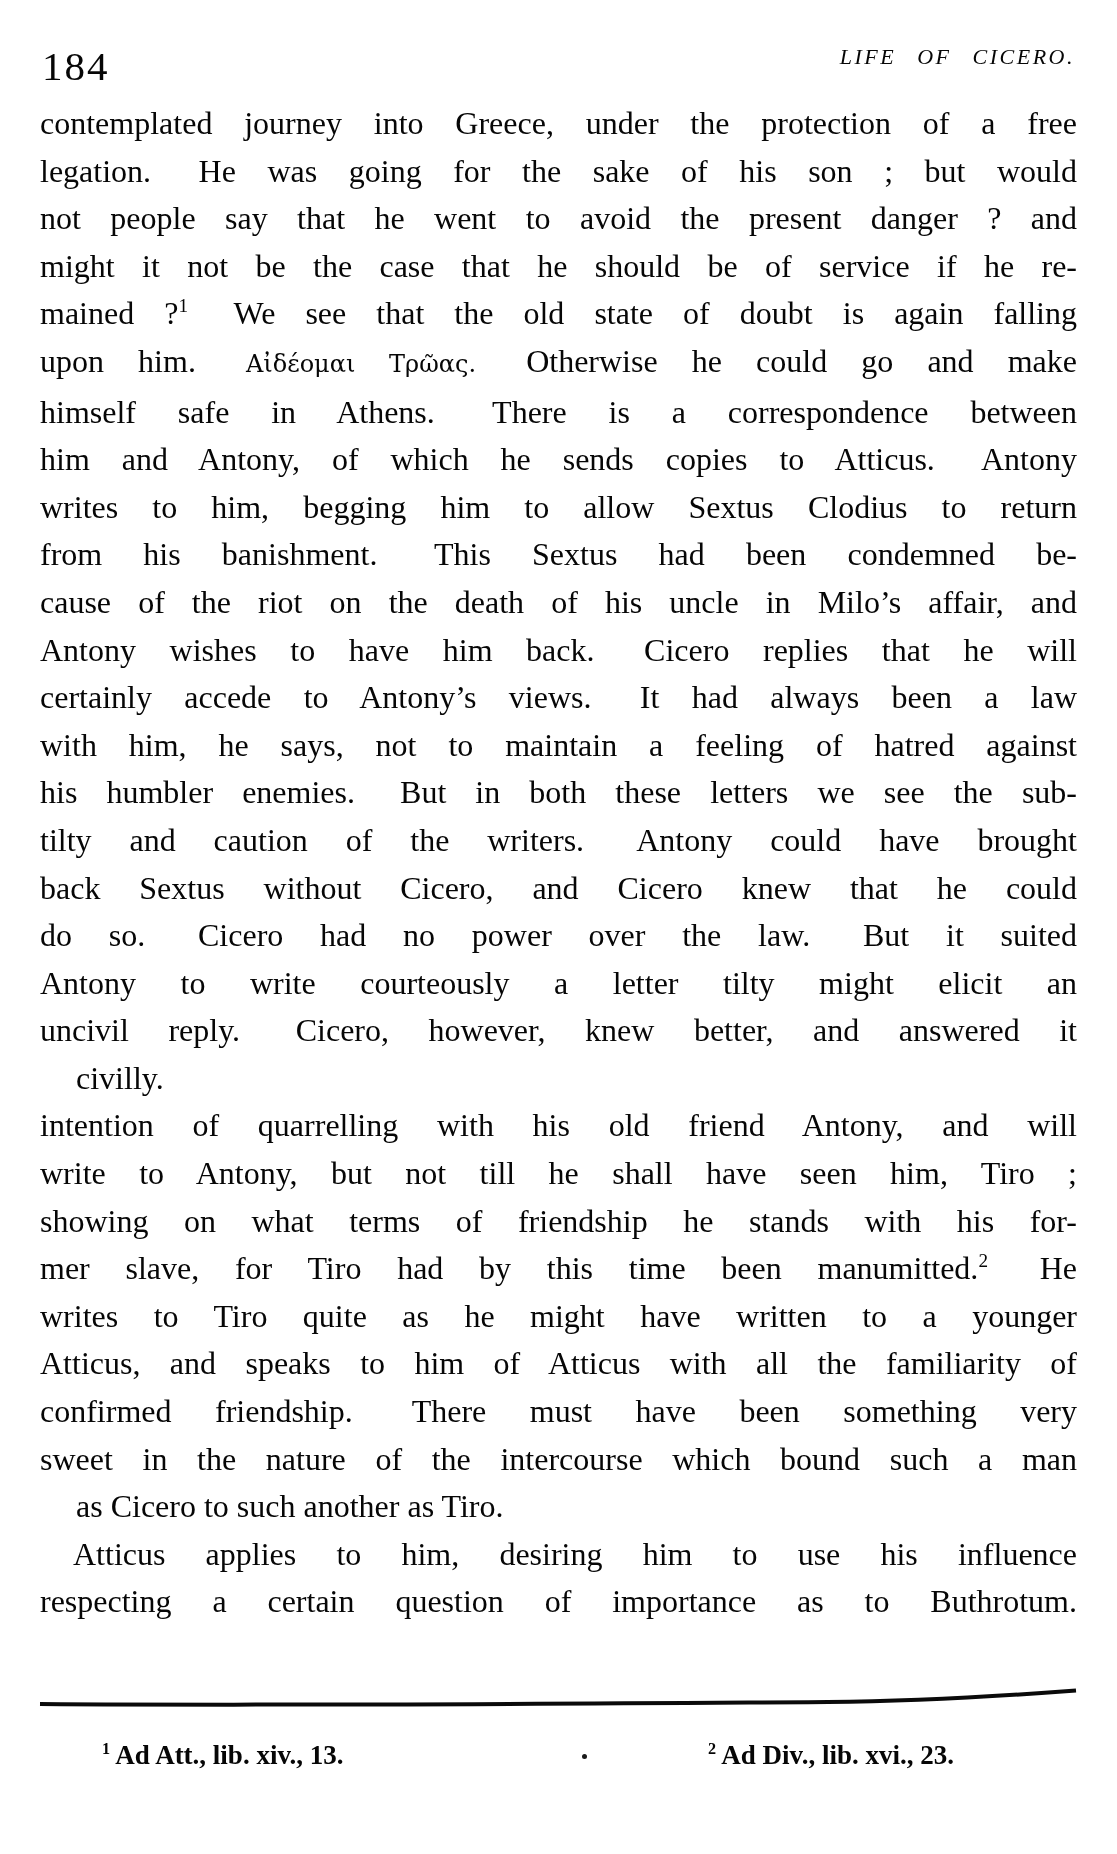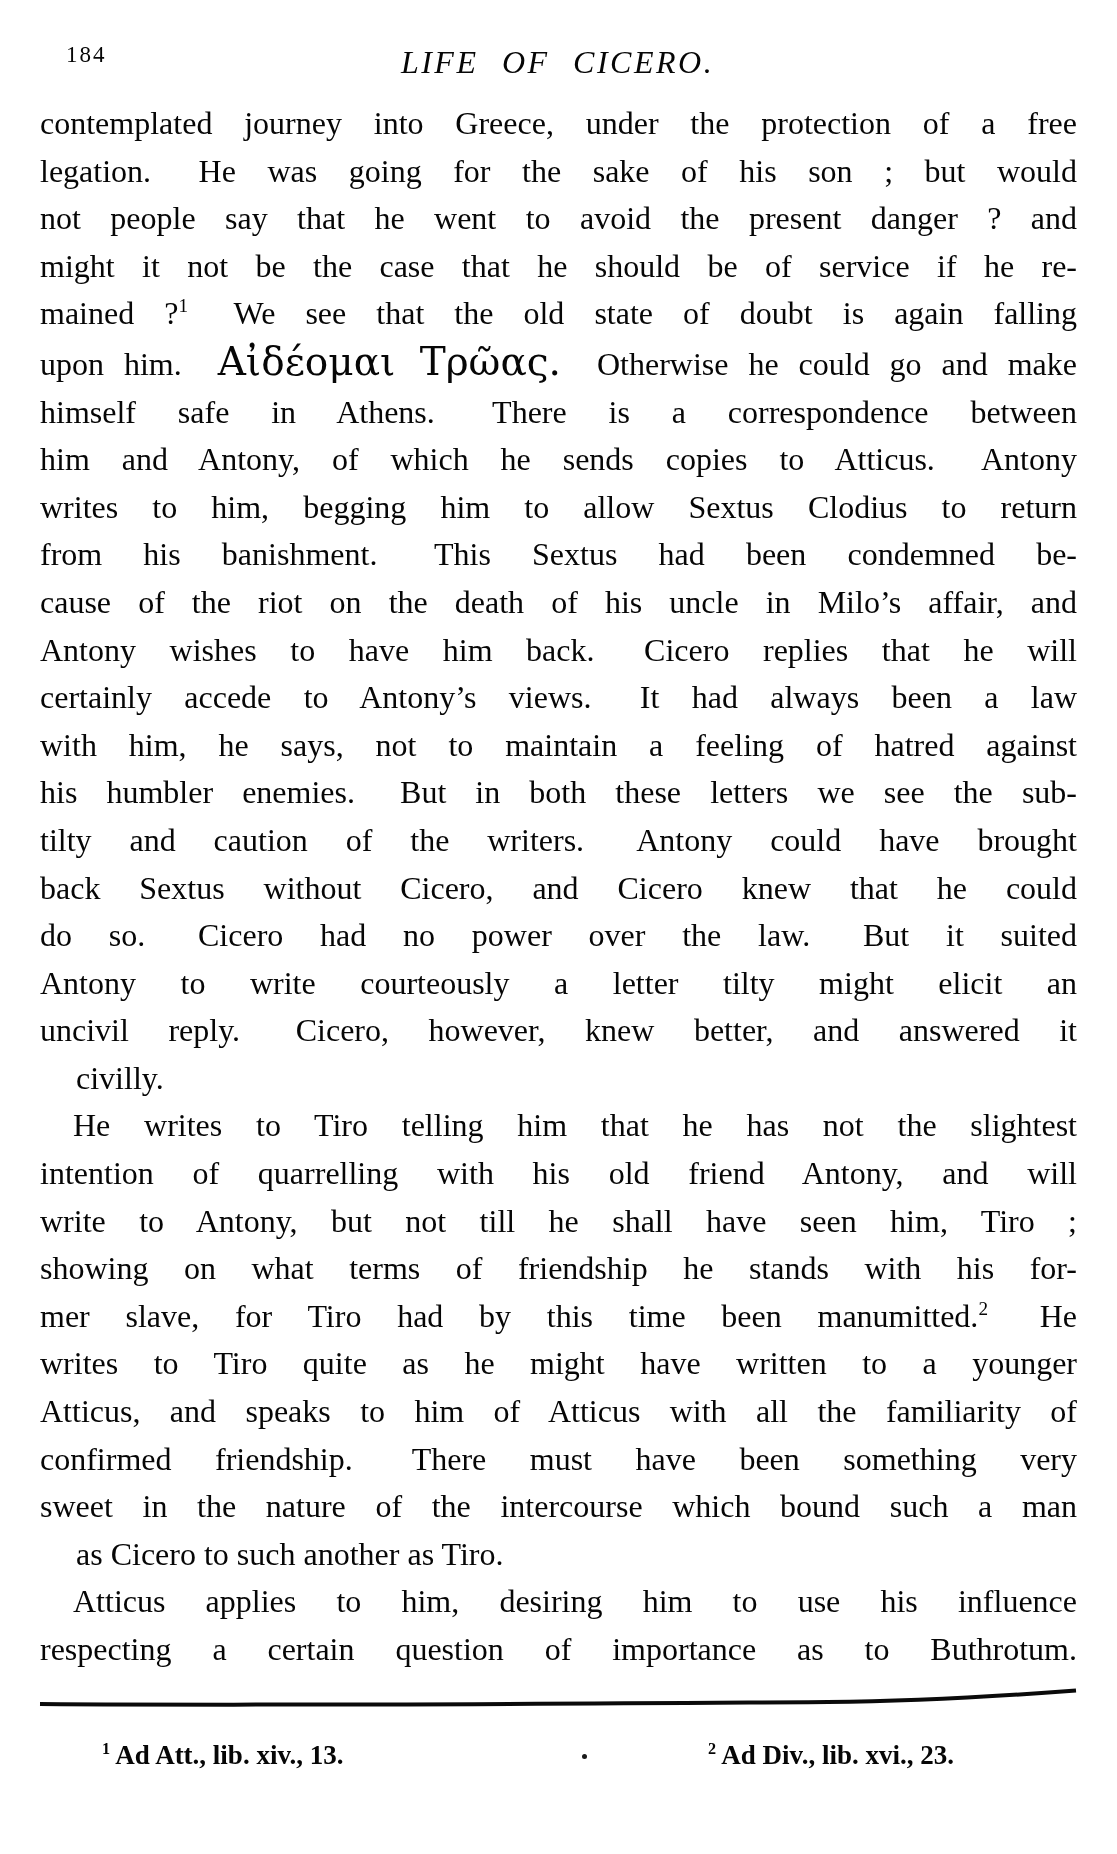--- a/index.html
+++ b/index.html
@@ -6,37 +6,37 @@
   body {
     width:1117px; height:1854px;
     background:#ffffff; color:#060606;
     font-family:"Liberation Serif", serif;
     -webkit-font-smoothing:antialiased;
   }
   .page { position:relative; width:1117px; height:1854px; overflow:hidden; background:#fff; }
 
   
   .header { position:absolute; top:40px; left:40px; right:42px; height:52px; }
-  .page-number { position:absolute; left:2px; top:2px; font-size:23px; letter-spacing:2px;margin-left:24px; }
+  .page-number { position:absolute; left:2px; top:2px; font-size:41px; letter-spacing:2px; }
   .running-title {
-    position:absolute; left:0; right:0; top:4px; text-align:center;
-    font-style:italic; font-size:32px; letter-spacing:2.5px; word-spacing:13px;
+    position:absolute; left:0; right:0; top:4px; text-align:right;
+    font-style:italic; font-size:22px; letter-spacing:2.5px; word-spacing:13px;
   }
 
   
   .body-text { position:absolute; top:100px; left:40px; width:1037px; }
   .line {
     font-size:32px; line-height:47.6px;
     text-align:justify; text-align-last:justify;
     white-space:normal; hyphens:none;
   }
   .line.par-end { text-align-last:left;margin-left:36px; }
   .line.indent { text-indent:33px; }
   sup.fn { font-size:0.6em; line-height:0; vertical-align:super; letter-spacing:0; }
-  .greek { font-family:"DejaVu Serif", serif; font-size:39px; }
+  .greek { font-family:"DejaVu Serif", serif; font-size:24px; }
 
   
   .fn-rule { position:absolute; left:38px; top:1688px; }
 
   
   .footnotes { position:absolute; left:40px; top:1740px; width:1037px; height:50px; font-size:27px;font-weight:bold; }
   .fn-left  { position:absolute; left:62px;  top:0; }
   .fn-right { position:absolute; left:668px; top:0; }
   .ink-dot  { position:absolute; left:542px; top:14px; width:5px; height:5px; background:#1a1a1a; border-radius:50%; }
 </style>
@@ -65,21 +65,20 @@
       <div class="line">Antony wishes to have him back.  Cicero replies that he will</div>
       <div class="line">certainly accede to Antony’s views.  It had always been a law</div>
       <div class="line">with him, he says, not to maintain a feeling of hatred against</div>
       <div class="line">his humbler enemies.  But in both these letters we see the sub-</div>
       <div class="line">tilty and caution of the writers.  Antony could have brought</div>
       <div class="line">back Sextus without Cicero, and Cicero knew that he could</div>
       <div class="line">do so.  Cicero had no power over the law.  But it suited</div>
       <div class="line">Antony to write courteously a letter tilty might elicit an</div>
       <div class="line">uncivil reply.  Cicero, however, knew better, and answered it</div>
       <div class="line par-end">civilly.</div>
-      <div class="line indent">He writes to Tiro telling him that he has not the slightest</div>
       <div class="line">intention of quarrelling with his old friend Antony, and will</div>
       <div class="line">write to Antony, but not till he shall have seen him, Tiro ;</div>
       <div class="line">showing on what terms of friendship he stands with his for-</div>
       <div class="line">mer slave, for Tiro had by this time been manumitted.<sup class="fn">2</sup>  He</div>
       <div class="line">writes to Tiro quite as he might have written to a younger</div>
       <div class="line">Atticus, and speaks to him of Atticus with all the familiarity of</div>
       <div class="line">confirmed friendship.  There must have been something very</div>
       <div class="line">sweet in the nature of the intercourse which bound such a man</div>
       <div class="line par-end">as Cicero to such another as Tiro.</div>
       <div class="line indent">Atticus applies to him, desiring him to use his influence</div>

